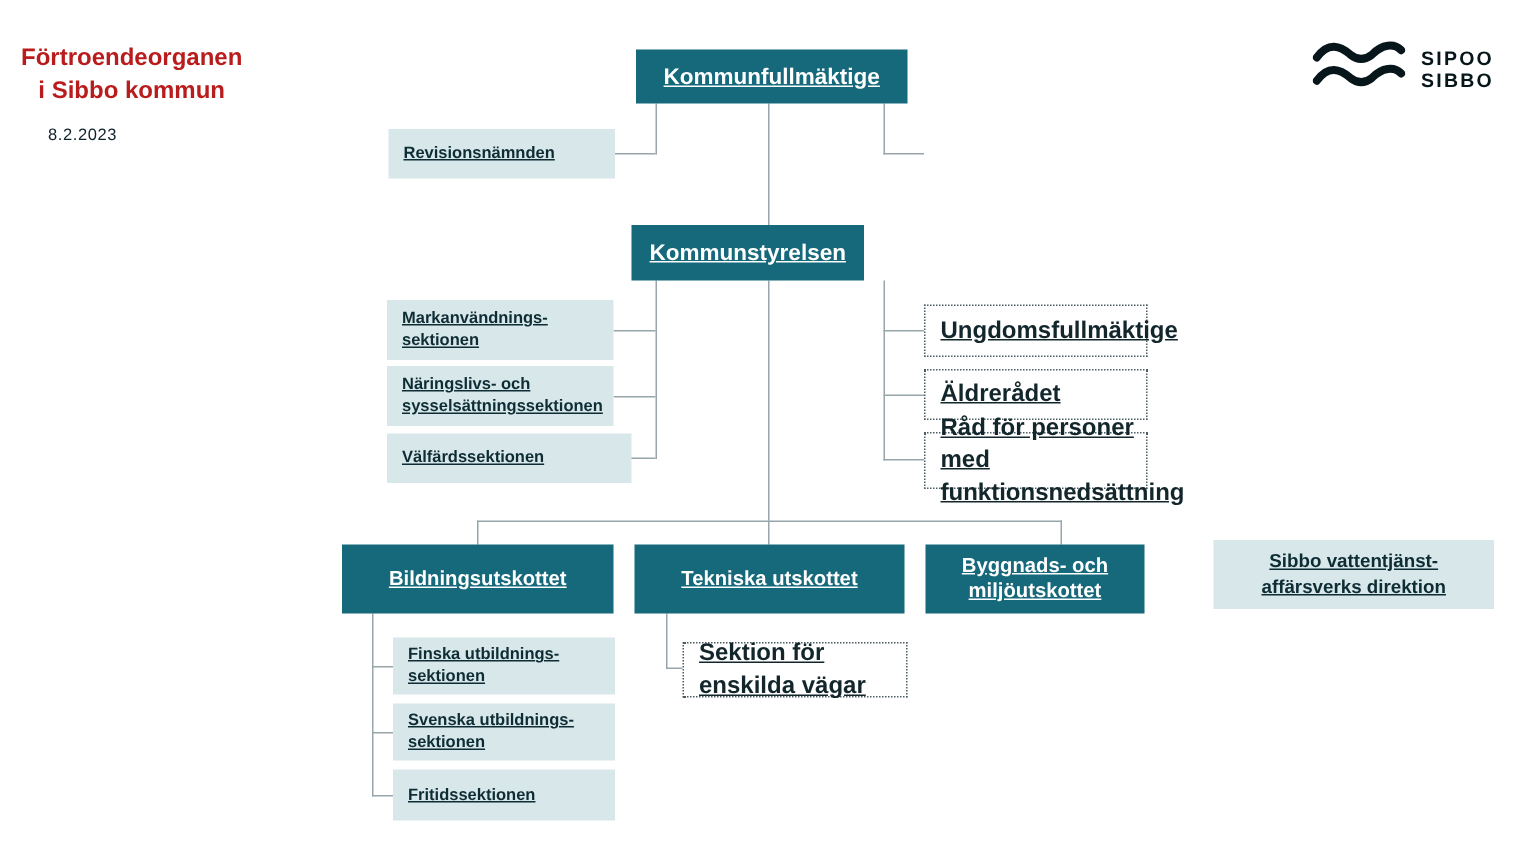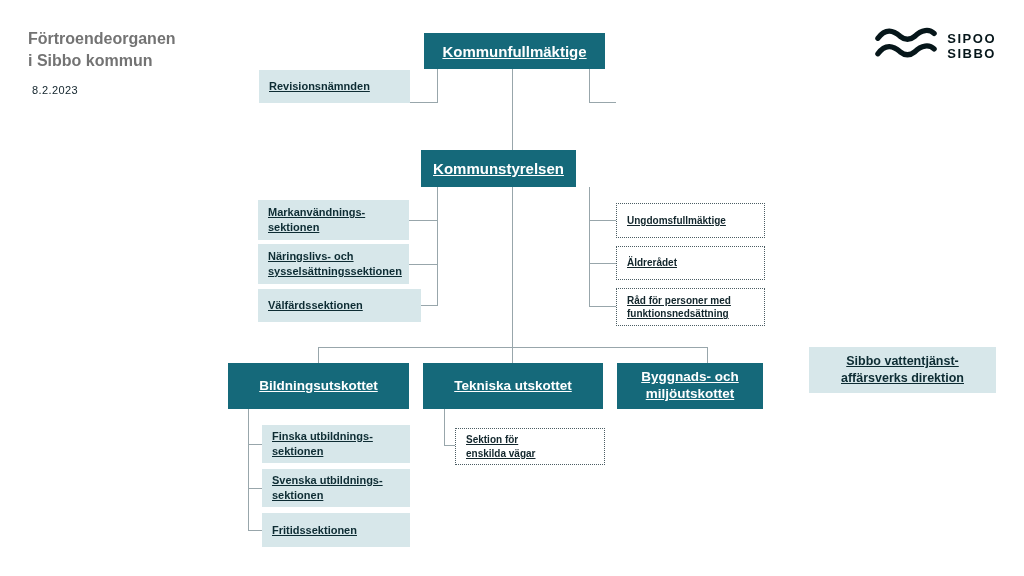--- a/index.html
+++ b/index.html
@@ -1,32 +1,32 @@
 <!DOCTYPE html>
 <html style="--teal: #15697A; --light: #D7E7EA; --line: #98A6AB;"><head>
 <meta charset="utf-8">
 <style>
   * { margin:0; padding:0; box-sizing:border-box; }
   html,body { background:#ffffff; }
   body { font-family:"Liberation Sans", sans-serif; color:#0d2c33; }
   .canvas { position:relative; width:1024px; height:576px; background:#fff; overflow:hidden; }
 
-  .title { position:absolute; left:28px; top:28px; font-size:16px; font-weight:bold; color:#737373; line-height:1.35; }
+  .title { position:absolute; left:14px; top:28px; font-size:16px; font-weight:bold; color:#b91c1c; line-height:1.35;text-align:center; }
   .date  { position:absolute; left:32px; top:84px; font-size:11px; letter-spacing:.4px; color:#10222a; }
 
   .logo { position:absolute; right:28px; top:24px; display:flex; align-items:center; gap:10px; }
   .logo-text { font-size:13px; font-weight:bold; letter-spacing:1.5px; color:#06161a; line-height:1.15; text-align:left; }
 
   .node { position:absolute; display:flex; align-items:center;text-decoration:underline; }
   .teal { background:var(--teal); color:#ffffff; font-weight:bold; justify-content:center; text-align:center; }
   .teal.big    { font-size:15px; }
   .teal.mid    { font-size:13.5px; line-height:1.25; }
   .light { background:var(--light); color:#0d2c33; font-weight:bold; font-size:11px; padding-left:10px; line-height:1.35; }
   .light.center { justify-content:center; text-align:center; padding-left:0; font-size:12.5px; }
-  .dotted { background:#ffffff; border:1px dotted #4b5d63; color:#12262c; font-weight:bold; font-size:10px; padding-left:10px; line-height:1.35; }
+  .dotted { background:#ffffff; border:1px dotted #4b5d63; color:#12262c; font-weight:bold; font-size:16px; padding-left:10px; line-height:1.35; }
   .pre { white-space:pre-line; }
 
   .line { position:absolute; background:var(--line); }
 </style>
 </head>
 <body>
 
 <div class="canvas">
 
   <div class="title">
@@ -70,21 +70,21 @@
   <div class="line" style="left:248px;top:409px;width:1px;height:122px;"></div>
   <div class="line" style="left:248px;top:444px;width:14px;height:1px;"></div>
   <div class="line" style="left:248px;top:488px;width:14px;height:1px;"></div>
   <div class="line" style="left:248px;top:530px;width:14px;height:1px;"></div>
 
   <div class="line" style="left:444px;top:409px;width:1px;height:37px;"></div>
   <div class="line" style="left:444px;top:445px;width:11px;height:1px;"></div>
 
   <div class="node teal big" style="left:424px;top:33px;width:181px;height:36px;">Kommunfullmäktige</div>
 
-  <div class="node light" style="left:259px;top:70px;width:151px;height:33px;">Revisionsnämnden</div>
+  <div class="node light" style="left:259px;top:86px;width:151px;height:33px;">Revisionsnämnden</div>
 
 
   <div class="node teal big" style="left:421px;top:150px;width:155px;height:37px;">Kommunstyrelsen</div>
 
   <div class="node light pre" style="left:258px;top:200px;width:151px;height:40px;">Markanvändnings-
 sektionen</div>
 
   <div class="node light pre" style="left:258px;top:244px;width:151px;height:40px;">Näringslivs- och
 sysselsättningssektionen</div>
 
@@ -97,21 +97,21 @@
   <div class="node dotted pre" style="left:616px;top:288px;width:149px;height:38px;">Råd för personer med
 funktionsnedsättning</div>
 
   <div class="node teal mid" style="left:228px;top:363px;width:181px;height:46px;">Bildningsutskottet</div>
 
   <div class="node teal mid" style="left:423px;top:363px;width:180px;height:46px;">Tekniska utskottet</div>
 
   <div class="node teal mid pre" style="left:617px;top:363px;width:146px;height:46px;">Byggnads- och
 miljöutskottet</div>
 
-  <div class="node light center pre" style="left:809px;top:347px;width:187px;height:46px;">Sibbo vattentjänst-
+  <div class="node light center pre" style="left:809px;top:360px;width:187px;height:46px;">Sibbo vattentjänst-
 affärsverks direktion</div>
 
   <div class="node light pre" style="left:262px;top:425px;width:148px;height:38px;">Finska utbildnings-
 sektionen</div>
 
   <div class="node light pre" style="left:262px;top:469px;width:148px;height:38px;">Svenska utbildnings-
 sektionen</div>
 
   <div class="node light" style="left:262px;top:513px;width:148px;height:34px;">Fritidssektionen</div>
 

